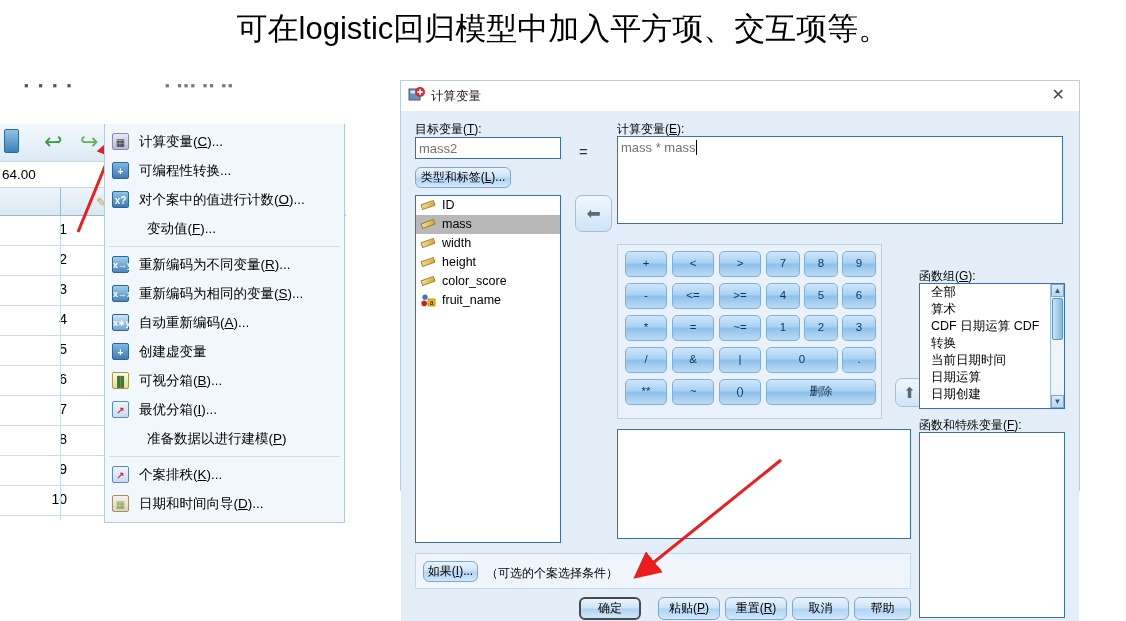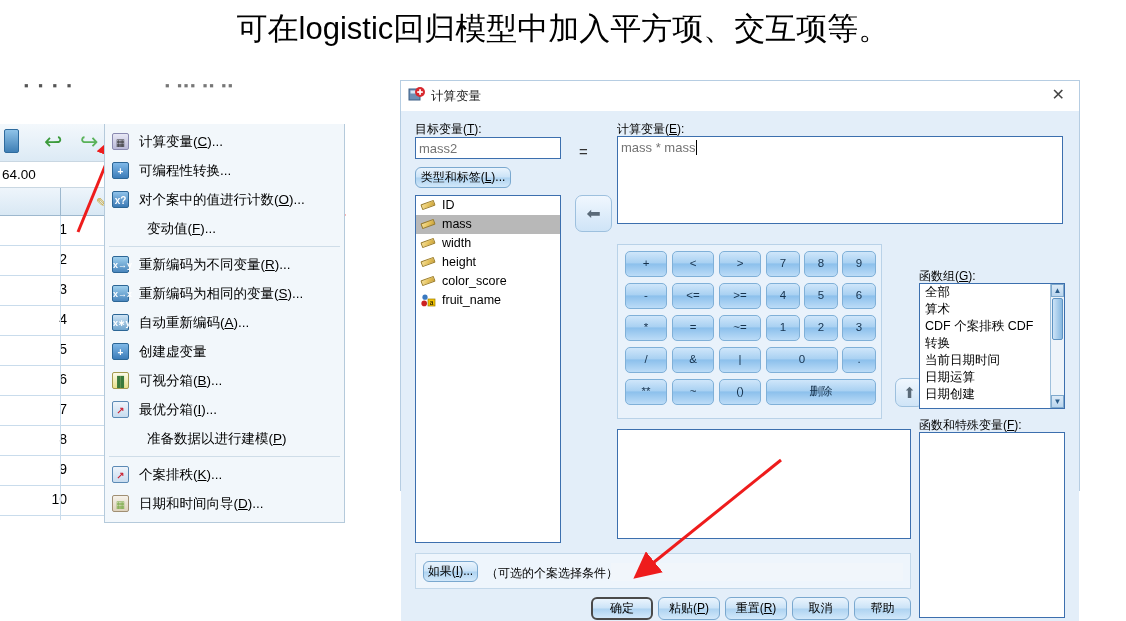--- a/index.html
+++ b/index.html
@@ -287,21 +287,21 @@
 
   .listbox {
     position: absolute;
     background: #fff;
     border: 1px solid #3c6fae;
     overflow: hidden;
   }
   .fg-item {
     height: 17px; line-height: 17px;
     font-size: 12.5px; color: #000;
-    padding-left: 5px; white-space: nowrap;
+    padding-left: 11px; white-space: nowrap;
   }
   .scrollbar {
     position: absolute; top: 0; right: 0;
     width: 14px; height: 100%;
     background: #eef4fa;
     border-left: 1px solid #9fc0dc;
   }
   .sb-arrow {
     position: absolute; left: 0; width: 13px; height: 13px;
     background: linear-gradient(#dceaf7,#b9d5ee);
@@ -556,21 +556,21 @@
       </div>
 
       <div class="panel-white" style="left:216px; top:318px; width:294px; height:110px;"></div>
 
       <div class="lbl" style="left:518px; top:157px;text-align:center;">
         <span>函数组(</span><u>G</u><span>):</span>
       </div>
       <div class="listbox" style="left:518px; top:172px; width:146px; height:126px;">
         <div class="fg-item">全部</div>
         <div class="fg-item">算术</div>
-        <div class="fg-item">CDF 个案排秩 CDF</div>
+        <div class="fg-item">CDF 日期运算 CDF</div>
         <div class="fg-item">转换</div>
         <div class="fg-item">当前日期时间</div>
         <div class="fg-item">日期运算</div>
         <div class="fg-item">日期创建</div>
         <div class="scrollbar">
           <div class="sb-arrow" style="top:0;">▲</div>
           <div class="sb-thumb" style="top:14px; height:42px;"></div>
           <div class="sb-arrow" style="bottom:0;">▼</div>
         </div>
       </div>
@@ -581,21 +581,21 @@
       <div class="listbox" style="left:518px; top:321px; width:146px; height:186px;"></div>
 
       <div class="if-row" style="left:14px; top:442px; width:496px; height:36px;">
         <div class="btn" style="left:7px; top:7px; width:55px; height:21px; line-height:19px;">
           <span>如果(</span><u>I</u><span>)...</span>
         </div>
         <div class="if-text" style="left:70px; top:11px;">（可选的个案选择条件）</div>
         <div class="if-field" style="left:195px; top:9px; width:292px;"></div>
       </div>
 
-      <div class="btn default" style="left:190px; top:486px; width:62px; height:23px; line-height:19px;">
+      <div class="btn default" style="left:178px; top:486px; width:62px; height:23px; line-height:19px;">
         <span>确定</span>
       </div>
       <div class="btn" style="left:257px; top:486px; width:62px; height:23px; line-height:21px;border-radius:6px;">
         <span>粘贴(</span><u>P</u><span>)</span>
       </div>
       <div class="btn" style="left:324px; top:486px; width:62px; height:23px; line-height:21px;">
         <span>重置(</span><u>R</u><span>)</span>
       </div>
       <div class="btn" style="left:391px; top:486px; width:57px; height:23px; line-height:21px;">
         <span>取消</span>

